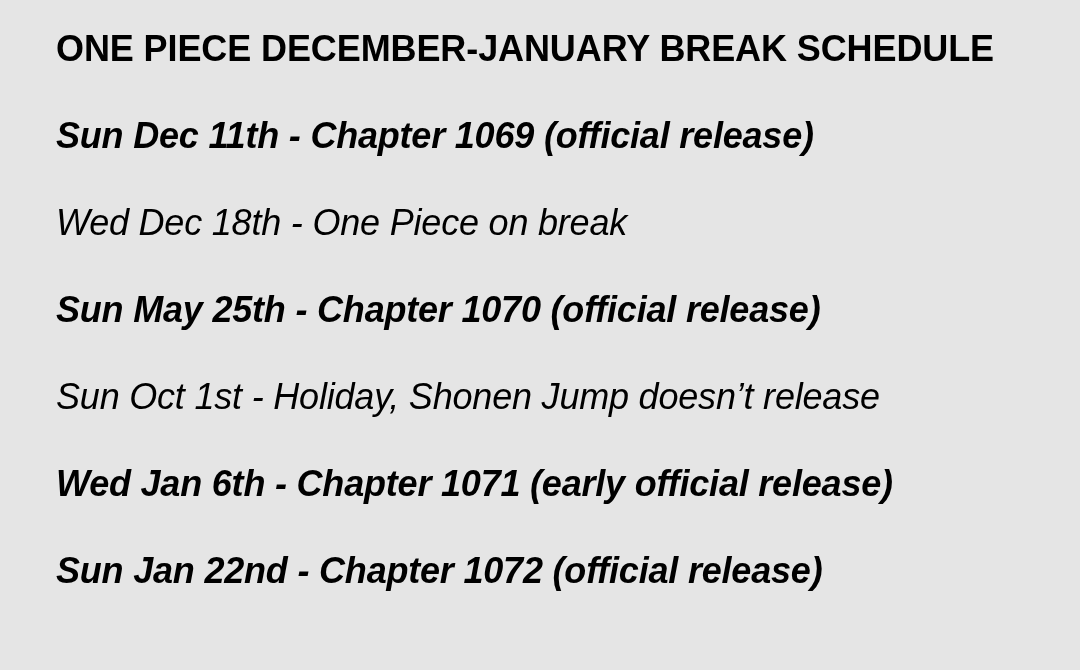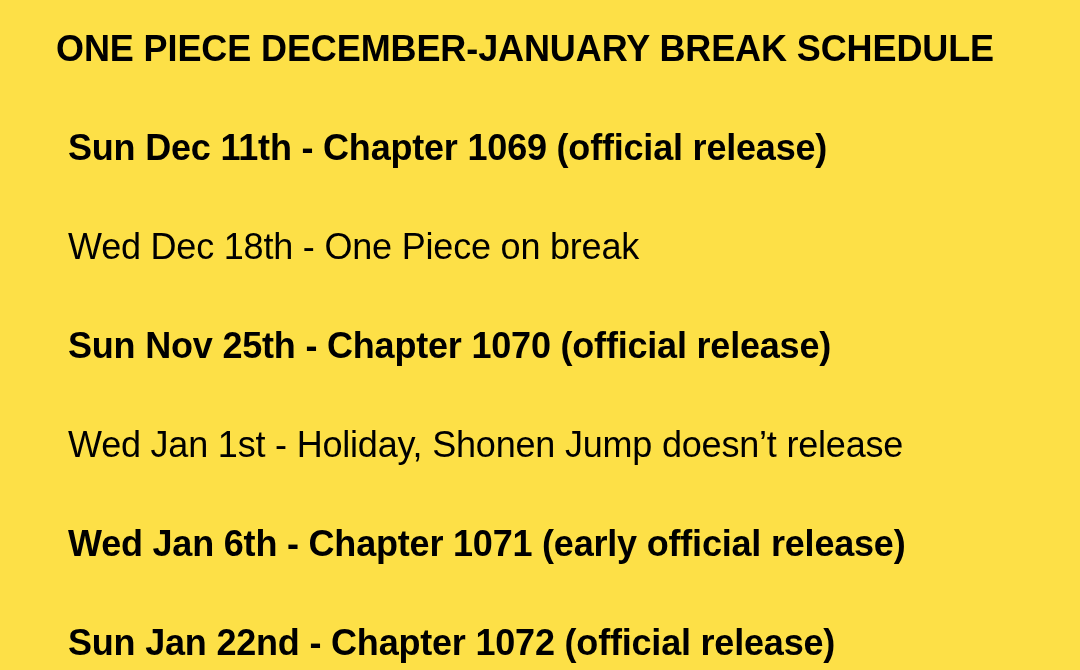--- a/index.html
+++ b/index.html
@@ -14,21 +14,21 @@
     font-family: "Liberation Sans", sans-serif;
     color: #000000;
     -webkit-font-smoothing: antialiased;
   }
 
   .schedule-sheet {
     box-sizing: border-box;
     width: 1080px;
     height: 670px;
     padding: 0 0 4px 56px;
-    background: #fde047;
+    background: #e5e5e5;
   }
 
   .schedule-title {
     font-size: 36px;
     font-weight: 700;
     line-height: 1;
     letter-spacing: -0.1px;
     color: #000000;
     margin: 0;
     padding-top: 31px;
@@ -39,42 +39,43 @@
     list-style: none;
     margin: 0;
     padding: 0;
   }
 
   .schedule-entry {
     font-size: 36px;
     line-height: 1;
     letter-spacing: -0.2px;
     color: #000000;
-    margin: 12px;
+    margin: 0;
     padding-top: 51px;
     white-space: nowrap;
+    font-style: italic;
   }
 
   .schedule-entry.release {
     font-weight: 700;
   }
 
   .schedule-entry.no-release {
     font-weight: 400;
   }
 </style>
 </head>
 <body>
 
 <div class="schedule-sheet">
 
   <h1 class="schedule-title">ONE PIECE DECEMBER-JANUARY BREAK SCHEDULE</h1>
 
   <ul class="schedule-list">
     <li class="schedule-entry release">Sun Dec 11th - Chapter 1069 (official release)</li>
     <li class="schedule-entry no-release">Wed Dec 18th - One Piece on break</li>
-    <li class="schedule-entry release">Sun Nov 25th - Chapter 1070 (official release)</li>
-    <li class="schedule-entry no-release">Wed Jan 1st - Holiday, Shonen Jump doesn’t release</li>
+    <li class="schedule-entry release">Sun May 25th - Chapter 1070 (official release)</li>
+    <li class="schedule-entry no-release">Sun Oct 1st - Holiday, Shonen Jump doesn’t release</li>
     <li class="schedule-entry release">Wed Jan 6th - Chapter 1071 (early official release)</li>
     <li class="schedule-entry release">Sun Jan 22nd - Chapter 1072 (official release)</li>
   </ul>
 
 </div>
 
 </body></html>

